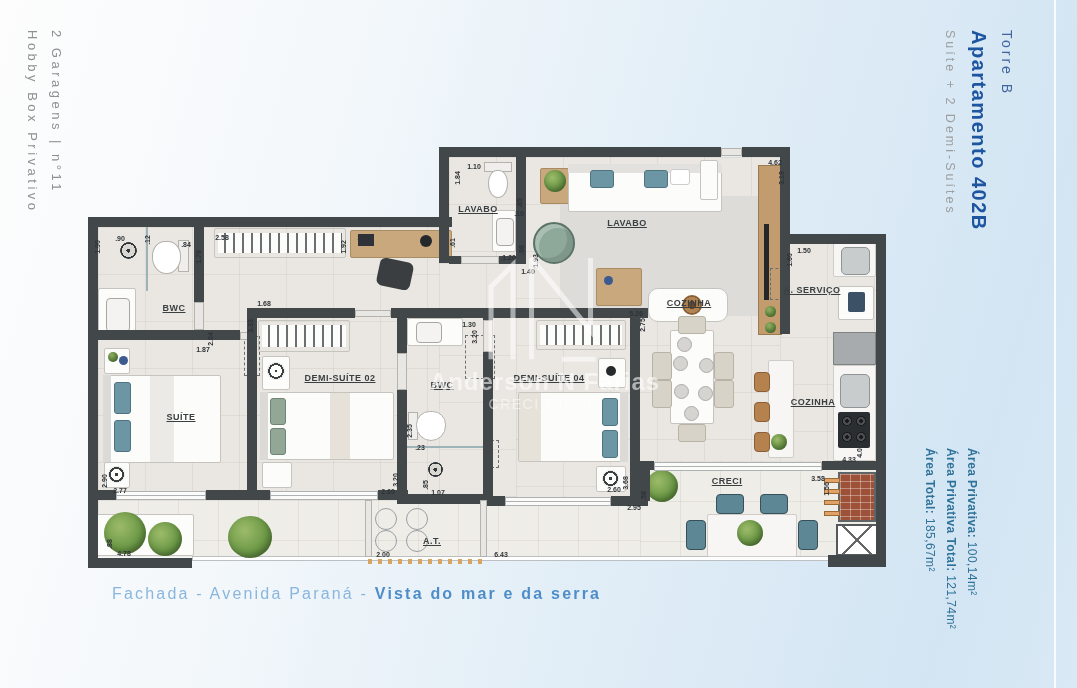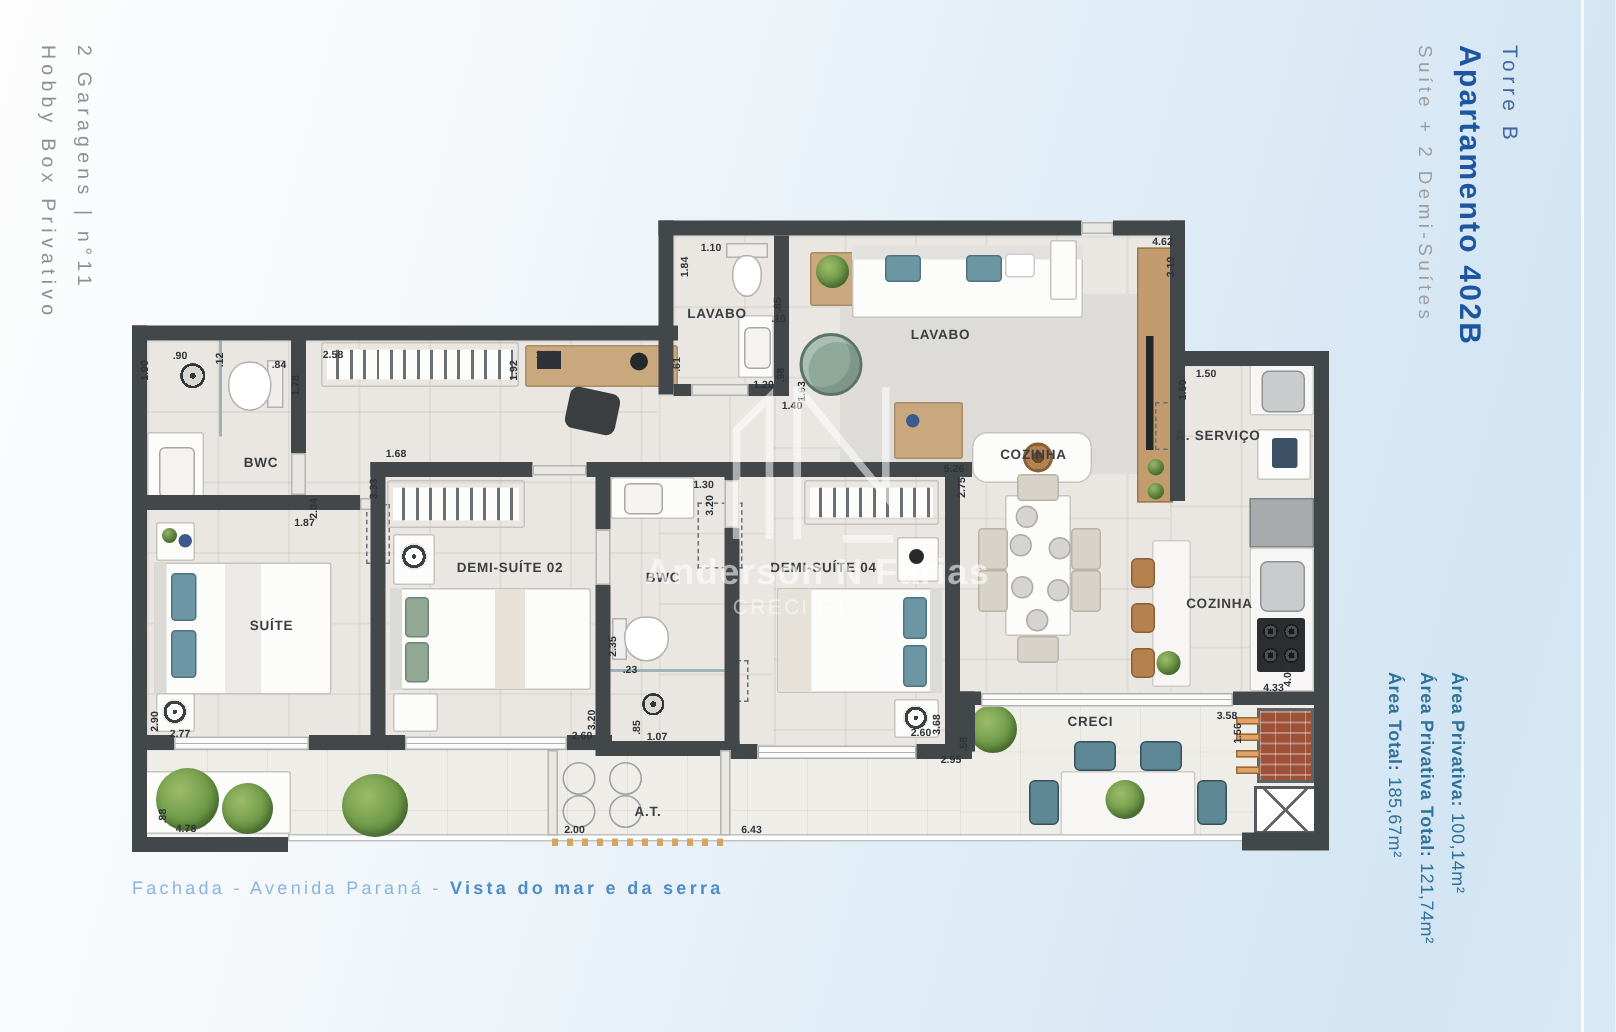--- a/index.html
+++ b/index.html
@@ -12,21 +12,21 @@
   
   #left-note{left:16px;top:30px;color:#8e9093;font-size:13px;letter-spacing:3.5px;}
   #left-note div{margin-block-end:9px;}
   #right-head{right:62px;top:30px;}
   #right-head .tower{color:#41659f;font-size:14px;letter-spacing:3px;margin-block-end:9px;}
   #right-head .apt{color:#1d55a0;font-size:20px;font-weight:bold;letter-spacing:1.5px;margin-block-end:10px;}
   #right-head .sub{color:#9c9ea0;font-size:12.5px;letter-spacing:3px;}
   #areas{right:98px;top:448px;color:#2f7299;font-size:12px;}
   #areas .area-line{margin-block-end:7px;letter-spacing:.4px;}
   #areas .al{font-weight:bold;}
-  #caption{left:88px;top:585px;font-size:12px;letter-spacing:2.2px;color:#8ab6de;}
+  #caption{left:112px;top:585px;font-size:16px;letter-spacing:2.2px;color:#8ab6de;}
   #caption .b{color:#4e8dc9;font-weight:bold;}
   #white-line{left:1054px;top:0;width:2px;height:688px;background:rgba(255,255,255,.85);}
 
   
   .w{position:absolute;background:#42474a;z-index:3;}
   .fl{position:absolute;background-color:#eae7e2;z-index:1;
       background-image:linear-gradient(rgba(140,130,115,.12) 1px,transparent 1px),
                        linear-gradient(90deg,rgba(140,130,115,.12) 1px,transparent 1px);
       background-size:47px 47px;}
   .fl.sac{background-color:#efede8;background-size:40px 40px;}
@@ -74,21 +74,21 @@
   .tvpanel{position:absolute;background:#c29b6f;border:1px solid #9a7a4f;z-index:2;}
   .tv{position:absolute;background:#23272a;z-index:2;}
   .headboard{position:absolute;background:#dcdad6;z-index:2;}
   .washer-door{position:absolute;background:#3d5166;border-radius:2px;z-index:2;}
   .cooktop{position:absolute;background:#2b2e31;border-radius:2px;z-index:2;}
   .burner{position:absolute;border-radius:50%;background:radial-gradient(circle,#17191b 0 2px,#4a4e52 2px 4px,#17191b 4px);z-index:2;}
   .sinkk{position:absolute;background:#c9cccd;border:1px solid #8f9497;border-radius:5px;z-index:2;}
 
   
   .room-label{position:absolute;transform:translate(-50%,-50%);font-size:9px;font-weight:bold;
-      color:#3a3f42;letter-spacing:.5px;white-space:nowrap;z-index:4;}
+      color:#3a3f42;letter-spacing:.5px;white-space:nowrap;z-index:4;text-decoration:underline;}
   .dim{position:absolute;transform:translate(-50%,-50%);font-size:7px;font-weight:bold;
       color:#2e3337;white-space:nowrap;z-index:4;}
   .dim.v{transform:translate(-50%,-50%) rotate(-90deg);}
 
   
   #watermark{position:absolute;left:420px;top:248px;width:250px;z-index:5;text-align:center;pointer-events:none;}
   #wm-logo{display:block;margin:0 auto;}
   #wm-name{font-size:24px;letter-spacing:1px;color:rgba(255,255,255,.58);font-weight:bold;margin-top:2px;}
   #wm-role{font-size:19px;letter-spacing:1px;color:rgba(255,255,255,.52);}
   #wm-creci{font-size:14px;letter-spacing:1.5px;color:rgba(255,255,255,.5);}

